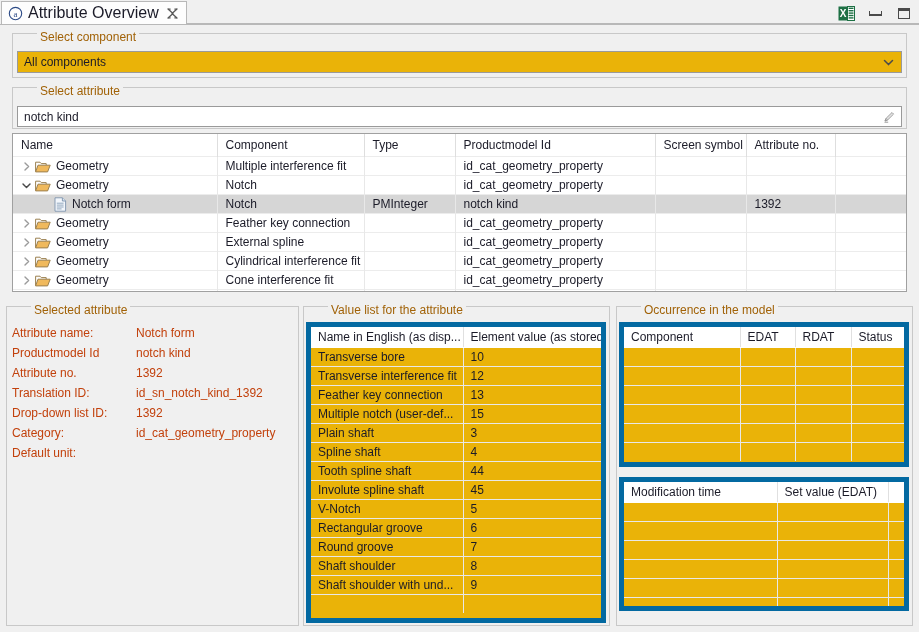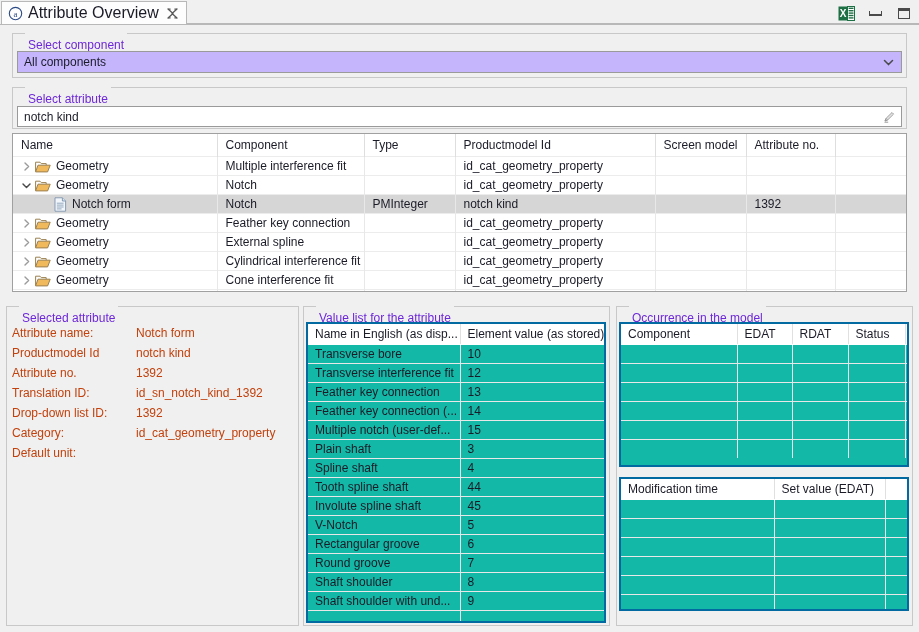--- a/index.html
+++ b/index.html
@@ -25,36 +25,36 @@
             border-bottom:1px solid #b8b8b8;box-sizing:border-box;}
 
   .winbtns{position:absolute;right:6px;top:3px;height:20px;display:flex;align-items:center;gap:11px;z-index:4;}
   .winbtn{width:18px;height:18px;display:flex;align-items:center;justify-content:center;}
   .xlsico{width:17px;height:17px;}
   .minbtn{width:11px;height:3px;border-bottom:2px solid #4a4a4a;border-left:1px solid #4a4a4a;border-right:1px solid #4a4a4a;}
   .maxbtn{width:12px;height:11px;border:1px solid #4a4a4a;border-top-width:3px;box-sizing:border-box;}
 
   
   .group{position:absolute;border:1px solid #c8c8c8;box-sizing:border-box;background:transparent;}
-  .group > .glabel{position:absolute;top:-8px;left:12px;background:#f0f0f0;padding:12px 3px;
-                   font-size:12px;color:#6d28d9;white-space:nowrap;}
+  .group > .glabel{position:absolute;top:-8px;left:24px;background:#f0f0f0;padding:4px 3px;
+                   font-size:12px;color:#a16207;white-space:nowrap;}
 
   
-  .combo{position:absolute;background:#c4b5fd;border:1px solid #9a9a9a;box-sizing:border-box;
+  .combo{position:absolute;background:#eab308;border:1px solid #9a9a9a;box-sizing:border-box;
          display:flex;align-items:center;padding:0 2px 0 6px;}
   .combo .ctext{flex:1;font-size:12px;color:#1b1b28;white-space:nowrap;overflow:hidden;}
   .chev{width:13px;height:13px;margin-right:4px;flex:none;}
 
   .txtfield{position:absolute;background:#ffffff;border:1px solid #9a9a9a;box-sizing:border-box;
             display:flex;align-items:center;padding:0 3px 0 6px;}
   .txtfield .ftext{flex:1;font-size:12px;color:#1b1b28;white-space:nowrap;overflow:hidden;}
   .pencil{width:14px;height:14px;flex:none;margin-right:2px;opacity:.75;}
 
   
-  .tablebox{position:absolute;background:#14b8a6;border:2px solid #0369a1;box-sizing:border-box;overflow:hidden;}
+  .tablebox{position:absolute;background:#eab308;border:5px solid #0369a1;box-sizing:border-box;overflow:hidden;}
   table.grid{border-collapse:collapse;table-layout:fixed;width:100%;font-size:12px;color:#1b1b28;}
   table.grid th{font-weight:normal;text-align:left;background:#ffffff;
                 border-right:1px solid #e0e0e0;border-bottom:1px solid #ffffff;
                 padding:3px 0 3px 7px;white-space:nowrap;overflow:hidden;vertical-align:top;}
   table.grid td{border-right:1px solid #e8e8e8;border-top:1px solid #e8e8e8;
                 padding:1px 0 1px 7px;white-space:nowrap;overflow:hidden;height:16px;}
 
   
   .treebox{position:absolute;left:12px;top:133px;width:895px;height:159px;
            background:#ffffff;border:1px solid #a0a0a0;box-sizing:border-box;overflow:hidden;}
@@ -161,21 +161,21 @@
           <col style="width:91px">
           <col style="width:89px">
           <col style="width:71px">
       </colgroup>
       <thead>
         <tr>
           <th>Name</th>
           <th>Component</th>
           <th>Type</th>
           <th>Productmodel Id</th>
-          <th>Screen model</th>
+          <th>Screen symbol</th>
           <th>Attribute no.</th>
           <th></th>
         </tr>
       </thead>
       <tbody id="tree-body">
           <tr>
             <td class="nopad">
               <div class="namecell">
                 <span class="twisty"><svg viewBox="0 0 11 11" width="11" height="11">
                     <path d="M4 2 L7.6 5.5 L4 9" fill="none" stroke="#9b9b9b" stroke-width="1.4" stroke-linecap="round" stroke-linejoin="round"></path>
@@ -386,24 +386,20 @@
             <td>Transverse bore</td>
             <td>10</td>
           </tr>
           <tr>
             <td>Transverse interference fit</td>
             <td>12</td>
           </tr>
           <tr>
             <td>Feather key connection</td>
             <td>13</td>
-          </tr>
-          <tr>
-            <td>Feather key connection (...</td>
-            <td>14</td>
           </tr>
           <tr>
             <td>Multiple notch (user-def...</td>
             <td>15</td>
           </tr>
           <tr>
             <td>Plain shaft</td>
             <td>3</td>
           </tr>
           <tr>

